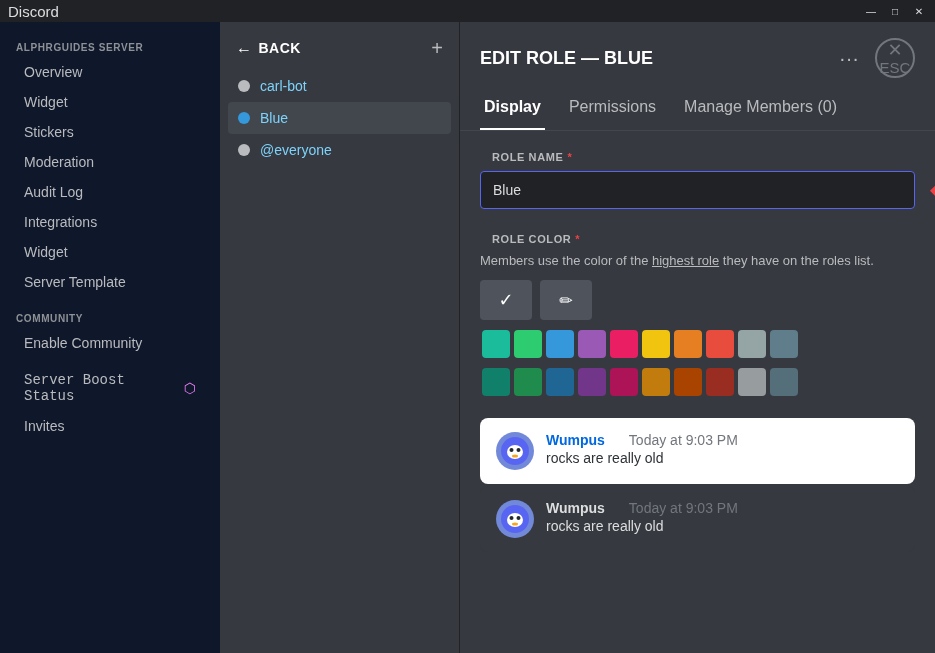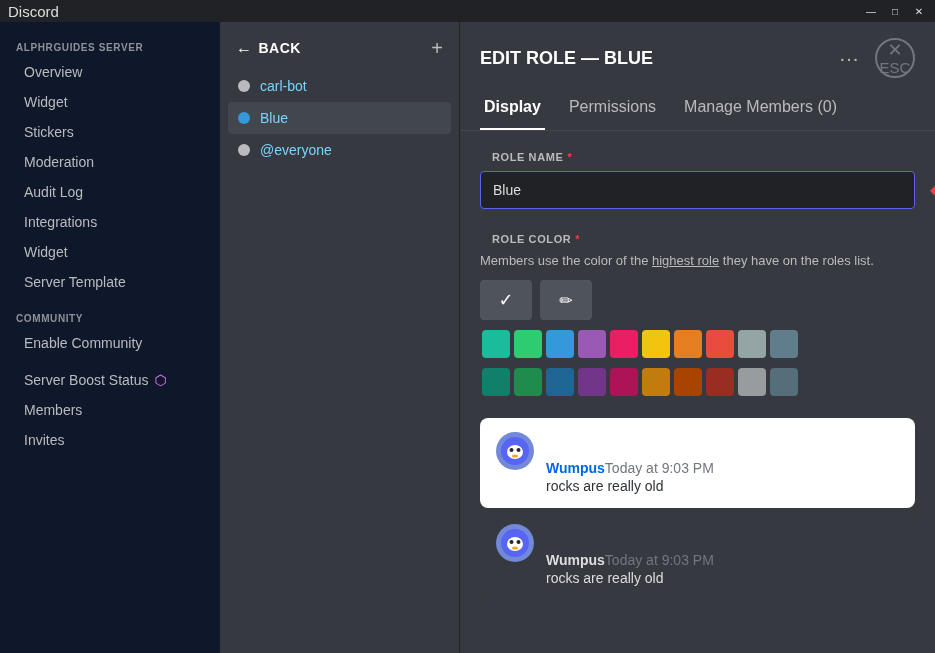--- a/index.html
+++ b/index.html
@@ -306,23 +306,22 @@
       align-items: flex-start;
       gap: 12px;
     }
     .preview-card.dark {
       background: #36393f;
     }
     .msg-body {}
     .msg-header {
       display: flex;
       align-items: baseline;
-      gap: 0;
+      gap: 24px;
       margin-bottom: 2px;
-      margin-top: 28px;
     }
     .msg-username {
       font-weight: 700;
       font-size: 14px;
       color: #0068e0;
     }
     .msg-username.white {
       color: #dcddde;
     }
     .msg-timestamp {
@@ -388,28 +387,25 @@
     </div>
     <div class="sidebar-item">
       <span>Server Template</span>
     </div>
 
     <div class="sidebar-section-label" style="margin-top:8px;">COMMUNITY</div>
     <div class="sidebar-item">
       <span>Enable Community</span>
     </div>
 
-    <div class="sidebar-item boost" style="margin-top:8px;">
+    <div class="sidebar-item boost" style="margin-top:8px;font-family:Liberation Mono, monospace;">
       <span>Server Boost Status</span>
       <span class="boost-icon">⬡</span>
     </div>
 
-    <div class="sidebar-item">
-      <span>Members</span>
-    </div>
     <div class="sidebar-item">
       <span>Invites</span>
     </div>
   </div>
 
   <div class="roles-panel">
     <div class="roles-panel-header">
       <div class="back-btn">
         <span class="back-arrow">←</span>
         <span>BACK</span>

